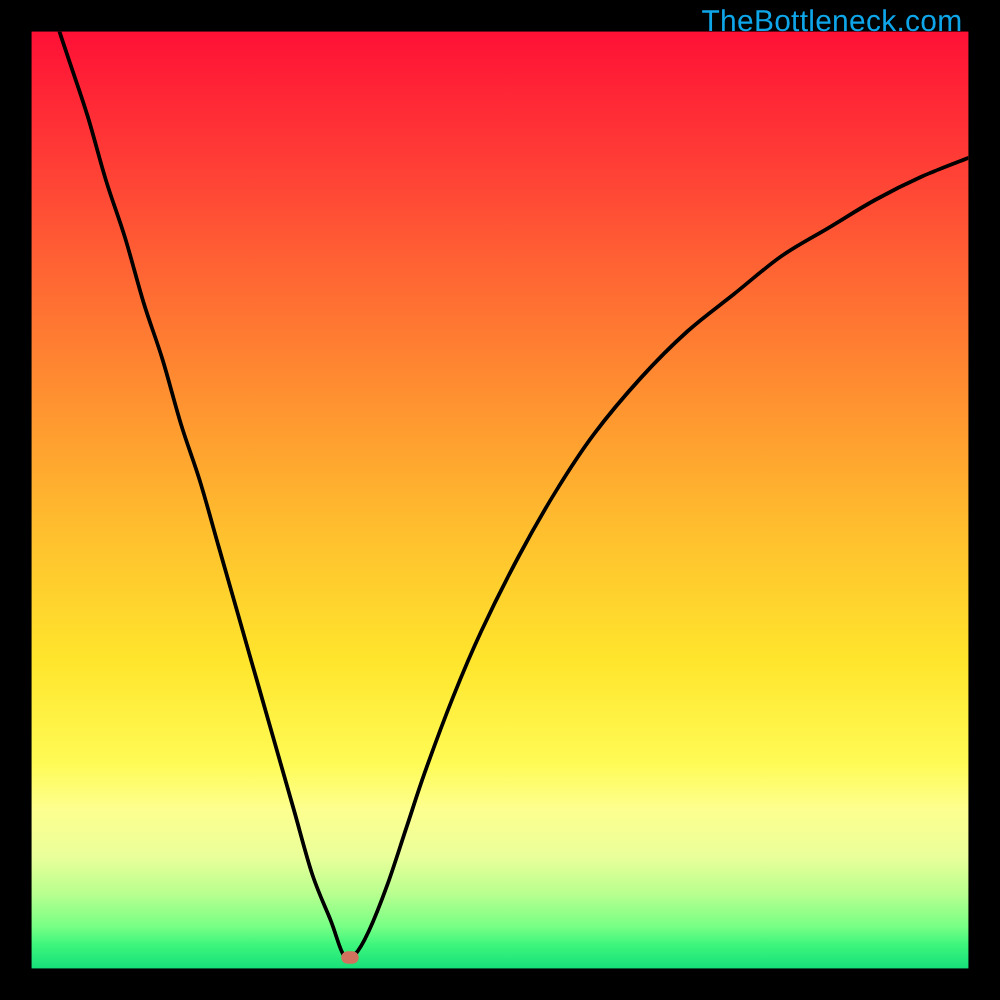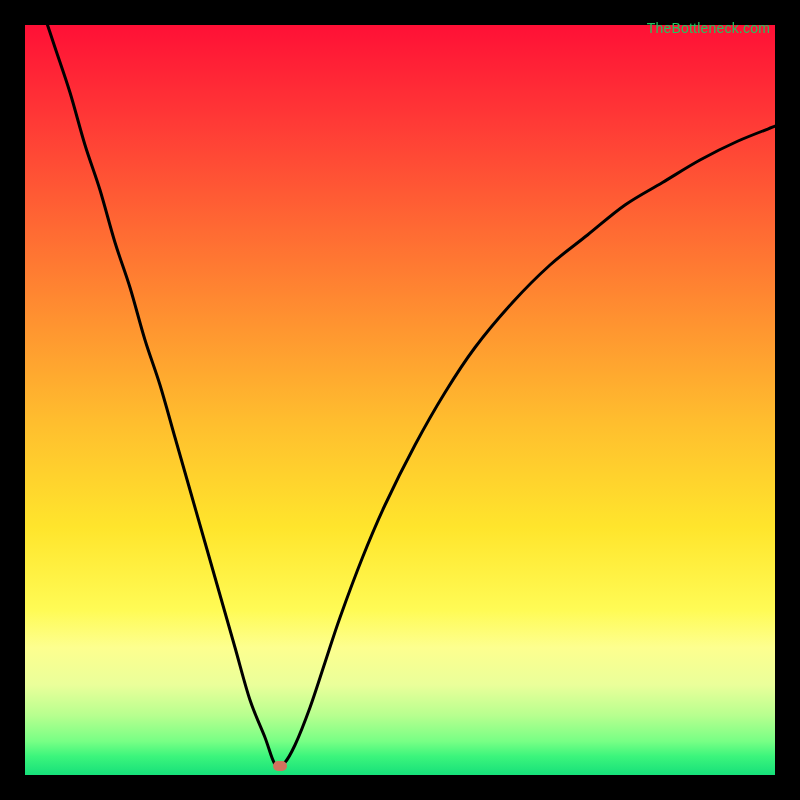--- a/index.html
+++ b/index.html
@@ -27,24 +27,24 @@
   }
   .gradient-bg {
     position: absolute;
     left: 0;
     top: 0;
     width: 100%;
     height: 100%;
   }
   .watermark {
     position: absolute;
-    top: 20px;
+    top: 4px;
     right: 30px;
-    color: #22c55e;
-    font-size: 14px;
+    color: #0ea5e9;
+    font-size: 24px;
     font-weight: 500;
     letter-spacing: 0.2px;
   }
   svg.curve {
     position: absolute;
     left: 0;
     top: 0;
     width: 100%;
     height: 100%;
   }

